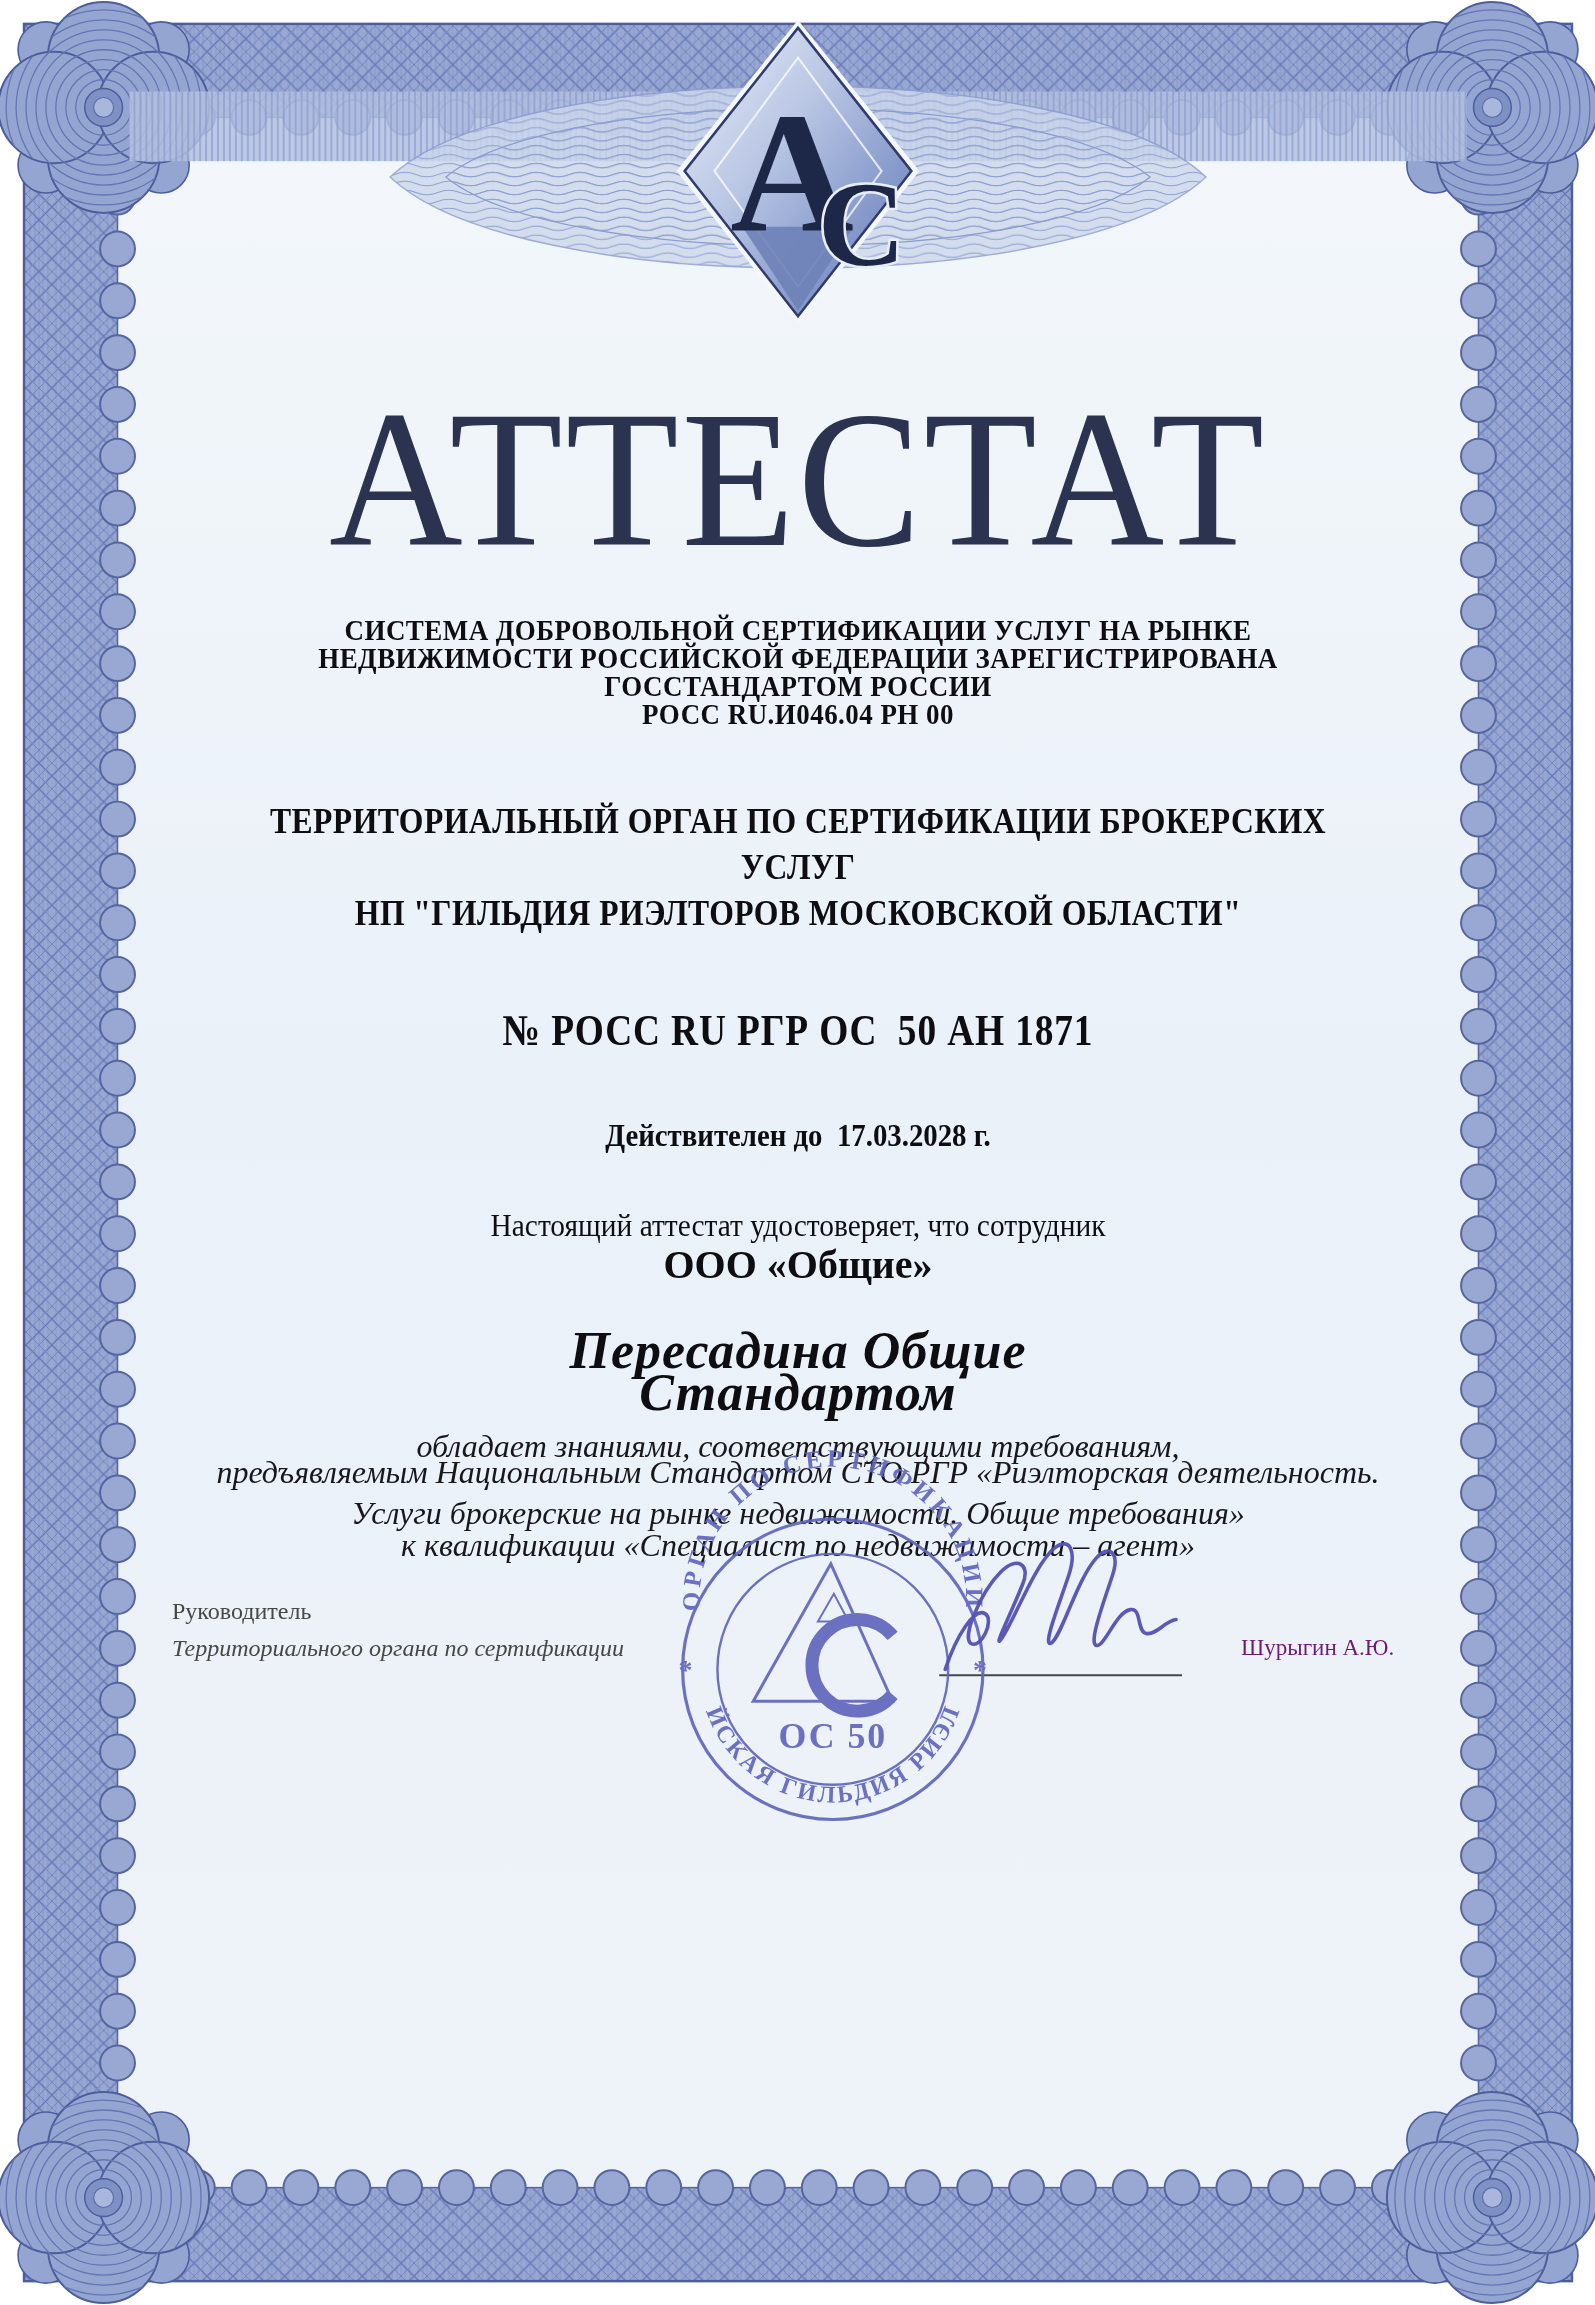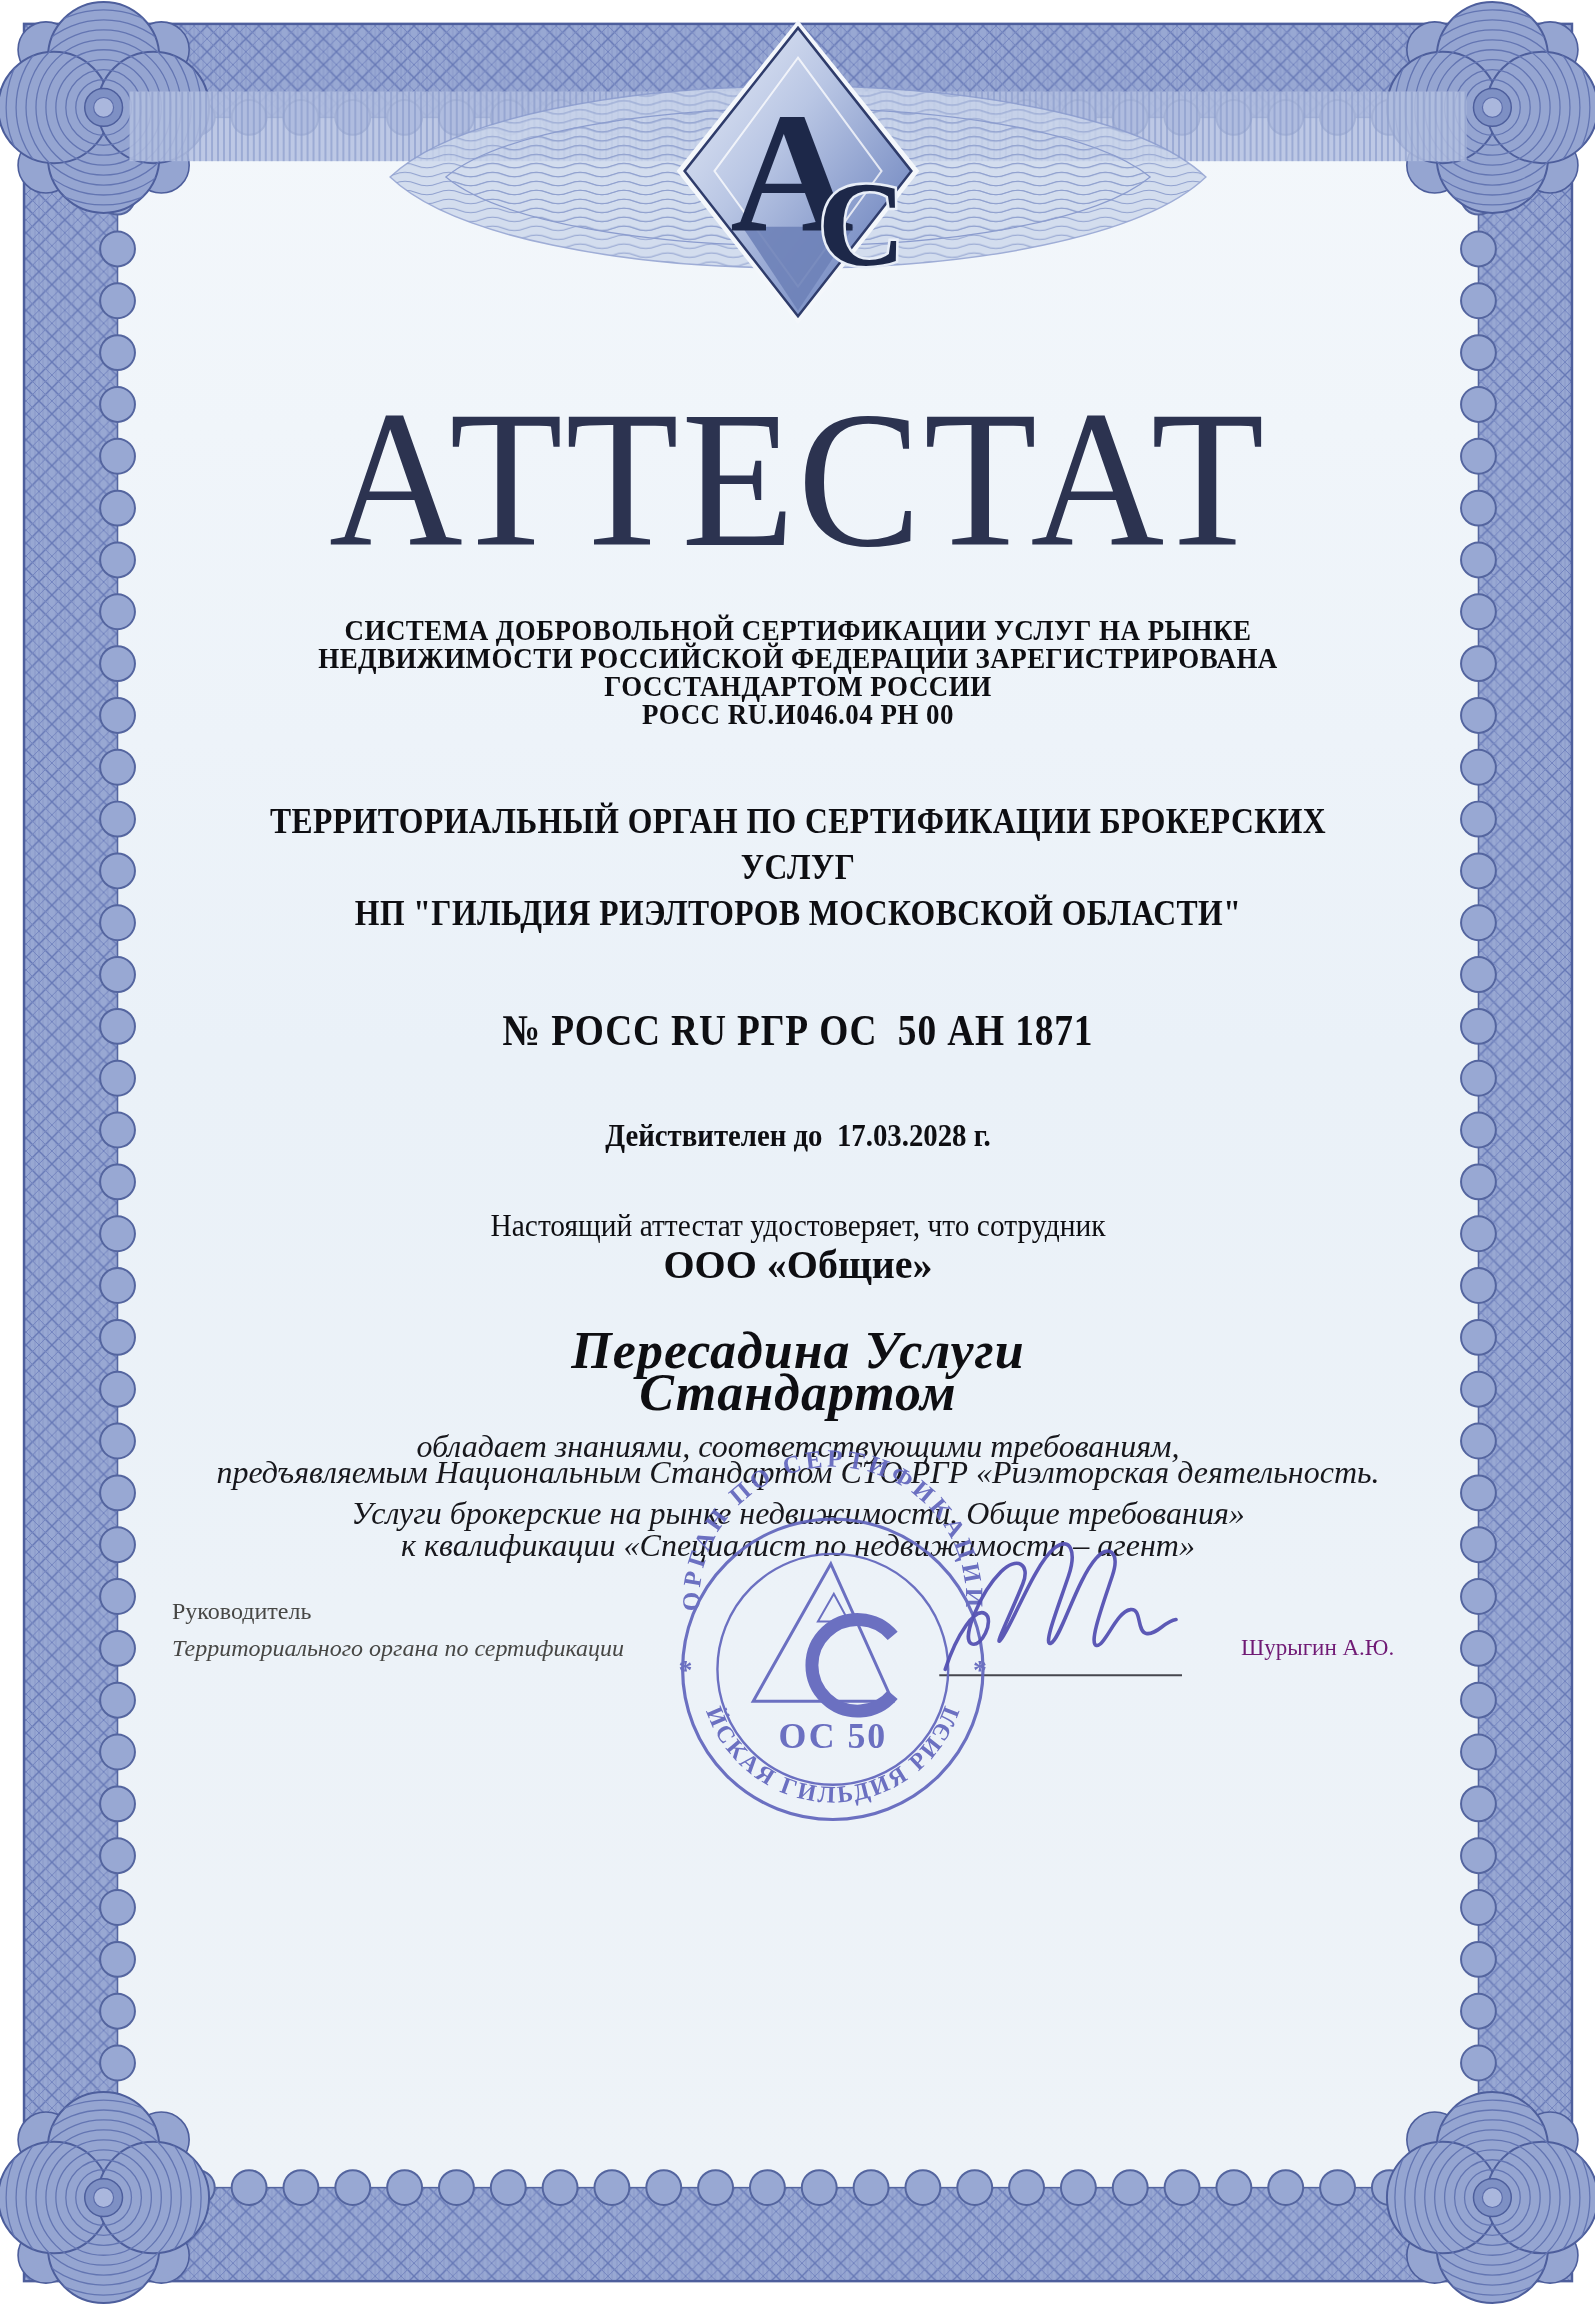--- a/index.html
+++ b/index.html
@@ -150,21 +150,21 @@
     <div>ТЕРРИТОРИАЛЬНЫЙ ОРГАН ПО СЕРТИФИКАЦИИ БРОКЕРСКИХ</div>
     <div>УСЛУГ</div>
     <div>НП "ГИЛЬДИЯ РИЭЛТОРОВ МОСКОВСКОЙ ОБЛАСТИ"</div>
   </div>
 
   <div class="tblock num cond">№ РОСС RU РГР ОС  50 АН 1871</div>
   <div class="tblock valid cond">Действителен до  17.03.2028 г.</div>
 
   <div class="tblock intro cond">Настоящий аттестат удостоверяет, что сотрудник</div>
   <div class="tblock company">ООО «Общие»</div>
-  <div class="tblock bigname name1">Пересадина Услуги</div>
+  <div class="tblock bigname name1">Пересадина Общие</div>
   <div class="tblock bigname name2">Стандартом</div>
 
   <div class="tblock qual q1">обладает знаниями, соответствующими требованиям,</div>
   <div class="tblock qual q3">Услуги брокерские на рынке недвижимости. Общие требования»</div>
   <div class="tblock qual q2">предъявляемым Национальным Стандартом СТО РГР «Риэлторская деятельность.</div>
   <div class="tblock qual q4">к квалификации «Специалист по недвижимости – агент»</div>
 
   <div class="roleline role1">Руководитель</div>
   <div class="roleline role2">Территориального органа по сертификации</div>
   <div class="signer">Шурыгин А.Ю.</div>

